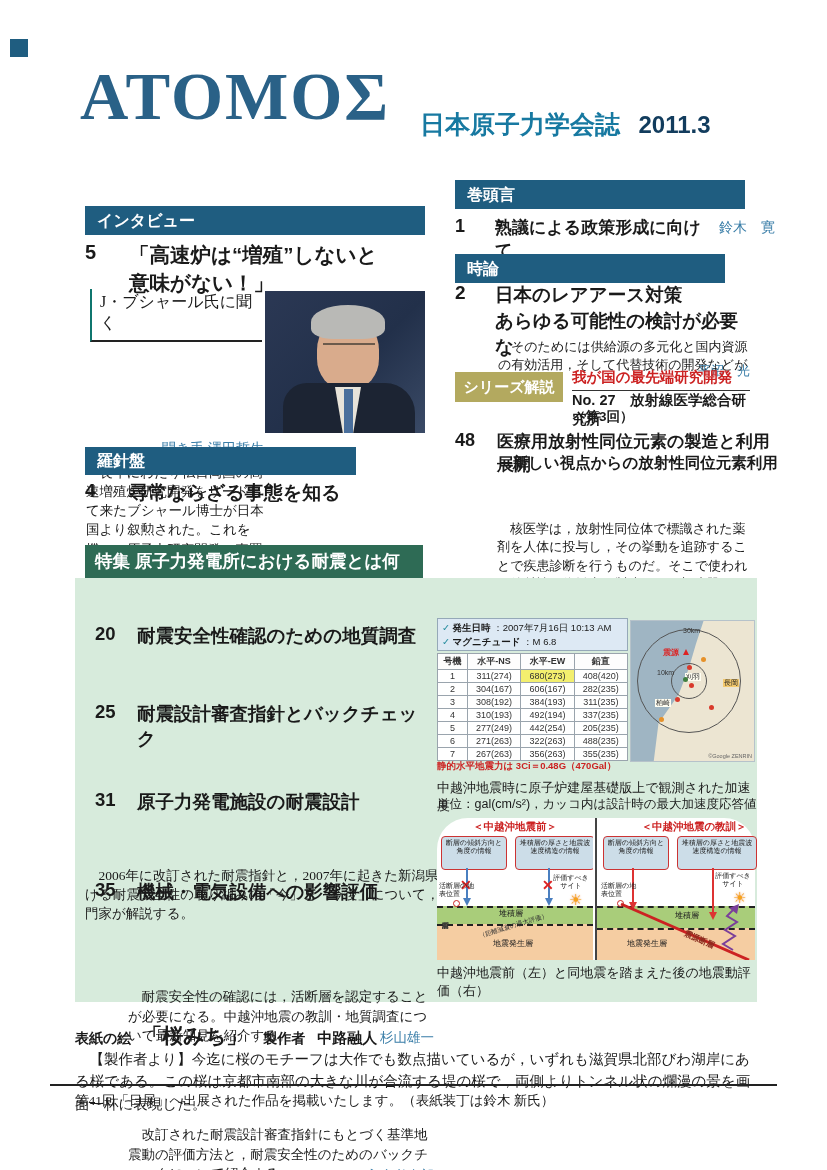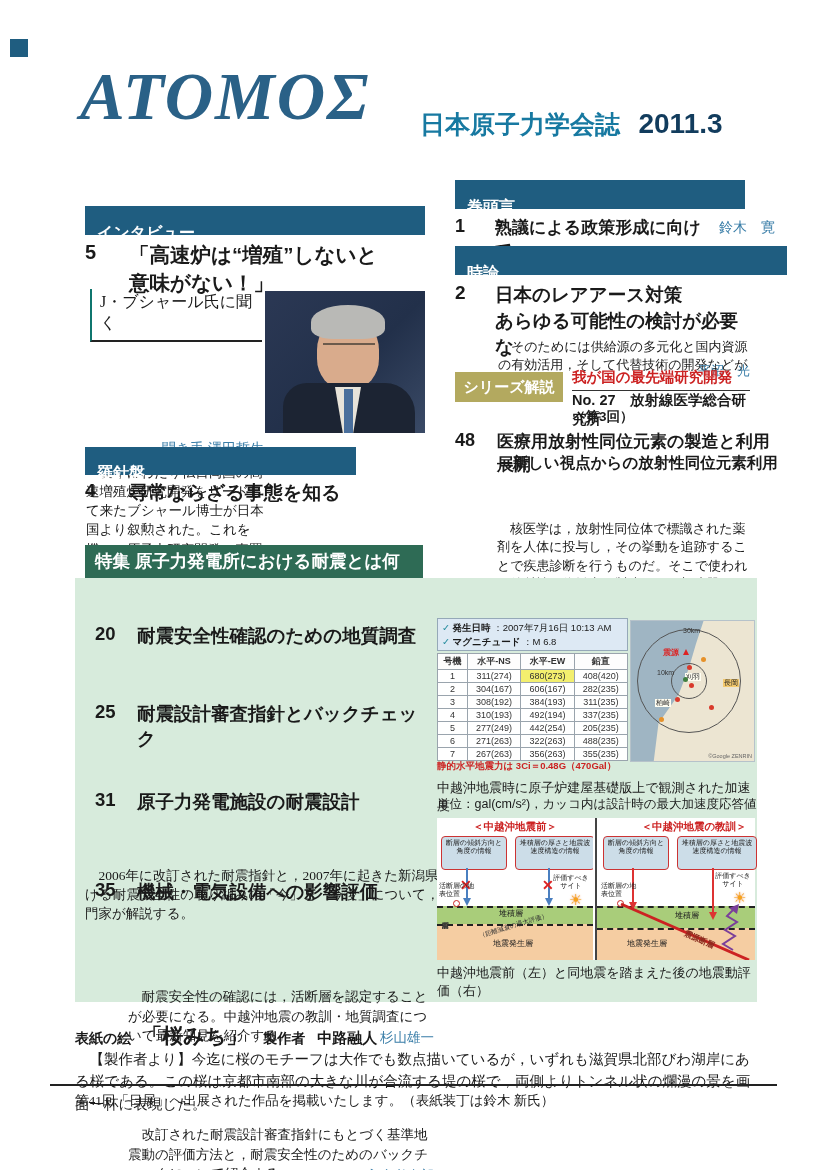--- a/index.html
+++ b/index.html
@@ -1,19 +1,19 @@
 <!DOCTYPE html>
 <html><head>
 <meta charset="utf-8">
 <style>
   html,body{margin:0;padding:0;background:#fff;}
   #page{position:relative;width:827px;height:1170px;background:#ffffff;overflow:hidden;
         font-family:"Liberation Sans",sans-serif;color:#1a1a1a;}
   .abs{position:absolute;box-sizing:border-box;}
-  .bar{background:#1f5d80;color:#fff;font-weight:bold;font-size:16px;line-height:29px;padding:12px 12px;}
+  .bar{background:#1f5d80;color:#fff;font-weight:bold;font-size:16px;line-height:29px;padding:0 12px;}
   .serif{font-family:"Liberation Serif",serif;}
   .item-title{display:flex;align-items:flex-start;font-weight:bold;}
   .pageno{font-weight:bold;flex:0 0 auto;}
   .author{color:#3a7ea8;}
   .desc{font-family:"Liberation Serif",serif;font-size:13.5px;line-height:1.42;position:relative;}
   .desc .lead{text-indent:1em;display:block;}
   .author-br{position:absolute;right:0;bottom:0;color:#3a7ea8;font-size:13.5px;background:transparent;}
   table.acc{border-collapse:collapse;width:100%;background:#fff;}
   table.acc th,table.acc td{border:1px solid #9aa4ad;font-size:9px;padding:1px 2px;text-align:center;
         font-family:"Liberation Sans",sans-serif;color:#333;}
@@ -27,34 +27,34 @@
   .ptitle{position:absolute;top:2px;left:0;right:0;text-align:center;color:#cc2222;font-size:10.5px;font-weight:bold;}
   .sun{position:absolute;color:#f6a21a;font-size:15px;line-height:1;text-shadow:0 0 2px #e2701a;}
 </style>
 </head>
 <body>
 
 <div id="page">
 
   <div class="abs" style="left:10px;top:39px;width:18px;height:18px;background:#1f5d80;"></div>
 
-  <div class="abs serif" style="left:80px;top:58px;font-size:67px;font-style:italic;font-weight:bold;color:#2a6187;letter-spacing:2px;">ATOMOΣ</div>
+  <div class="abs serif" style="left:80px;top:58px;font-size:67px;font-weight:bold;color:#2a6187;letter-spacing:2px;">ATOMOΣ</div>
   <div class="abs" style="left:420px;top:108px;">
     <span style="font-size:25px;font-weight:bold;color:#1779a1;">日本原子力学会誌</span>
-    <span style="font-size:28px;font-weight:bold;color:#123c5d;margin-left:14px;">2011.3</span>
+    <span style="font-size:24px;font-weight:bold;color:#123c5d;margin-left:14px;">2011.3</span>
   </div>
 
   <div class="abs bar" style="left:455px;top:180px;width:290px;height:29px;">巻頭言</div>
   <div class="abs item-title" style="left:455px;top:216px;width:320px;">
     <span class="pageno" style="width:40px;font-size:18px;">1</span>
     <span style="font-size:17px;">熟議による政策形成に向けて</span>
     <span class="author" style="font-size:14px;font-weight:normal;margin-left:8px;margin-top:3px;white-space:nowrap;">鈴木　寛</span>
   </div>
 
-  <div class="abs bar" style="left:455px;top:246px;width:332px;height:29px;">時論</div>
+  <div class="abs bar" style="left:455px;top:254px;width:270px;height:29px;">時論</div>
   <div class="abs item-title" style="left:455px;top:282px;width:300px;">
     <span class="pageno" style="width:40px;font-size:19px;">2</span>
     <span style="font-size:18.5px;line-height:1.4;">
       <span style="display:block;">日本のレアアース対策</span>
       <span style="display:block;">あらゆる可能性の検討が必要な</span>
     </span>
   </div>
   <div class="abs desc" style="left:498px;top:338px;width:252px;height:42px;font-size:13px;">
     <span class="lead">そのためには供給源の多元化と国内資源の有効活用，そして代替技術の開発などが必要だ。</span>
     <span class="author-br" style="font-size:13px;">平沼　光</span>
@@ -235,21 +235,21 @@
     <div class="abs" style="left:58px;top:62px;width:5px;height:5px;background:#d93a2c;border-radius:50%;"></div>
     <div class="abs" style="left:44px;top:76px;width:5px;height:5px;background:#d93a2c;border-radius:50%;"></div>
     <div class="abs" style="left:78px;top:84px;width:5px;height:5px;background:#d93a2c;border-radius:50%;"></div>
     <div class="abs" style="left:70px;top:36px;width:5px;height:5px;background:#e69129;border-radius:50%;"></div>
     <div class="abs" style="left:28px;top:96px;width:5px;height:5px;background:#e69129;border-radius:50%;"></div>
     <div class="abs" style="left:52px;top:56px;width:5px;height:5px;background:#3f7f3f;border-radius:50%;"></div>
     <div class="lbl7" style="right:2px;bottom:2px;left:auto;font-size:5.5px;color:#666;">©Google ZENRIN</div>
   </div>
   <div class="abs" style="left:437px;top:796px;width:320px;font-size:12.5px;">単位：gal(cm/s²)，カッコ内は設計時の最大加速度応答値</div>
 
-  <div class="abs" style="left:437px;top:818px;width:318px;height:142px;background:#fff;">
+  <div class="abs" style="left:437px;top:818px;width:318px;height:142px;background:#fff;border-radius:31px;">
     <div class="abs" style="left:158px;top:0;width:2px;height:142px;background:#444;"></div>
 
     <div class="panel" style="left:0;width:156px;">
       <div class="ptitle">＜中越沖地震前＞</div>
       <div class="callout" style="left:4px;top:18px;width:60px;height:28px;">断層の傾斜方向と角度の情報</div>
       <div class="callout" style="left:78px;top:18px;width:74px;height:28px;">堆積層の厚さと地震波速度構造の情報</div>
       <svg width="156" height="142" style="position:absolute;left:0;top:0;">
         <line x1="30" y1="50" x2="30" y2="82" stroke="#4a7fc0" stroke-width="2"></line>
         <polygon points="30,88 26,80 34,80" fill="#4a7fc0"></polygon>
         <line x1="112" y1="50" x2="112" y2="82" stroke="#4a7fc0" stroke-width="2"></line>

